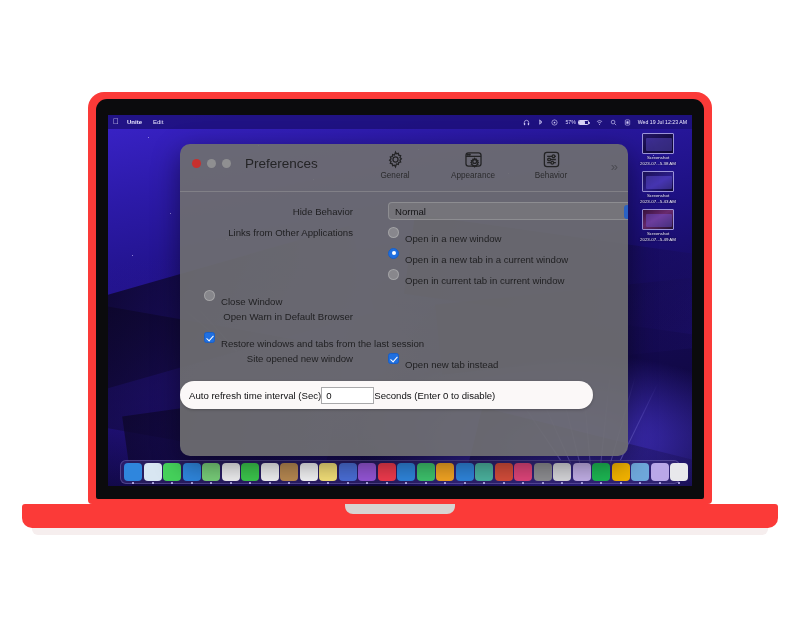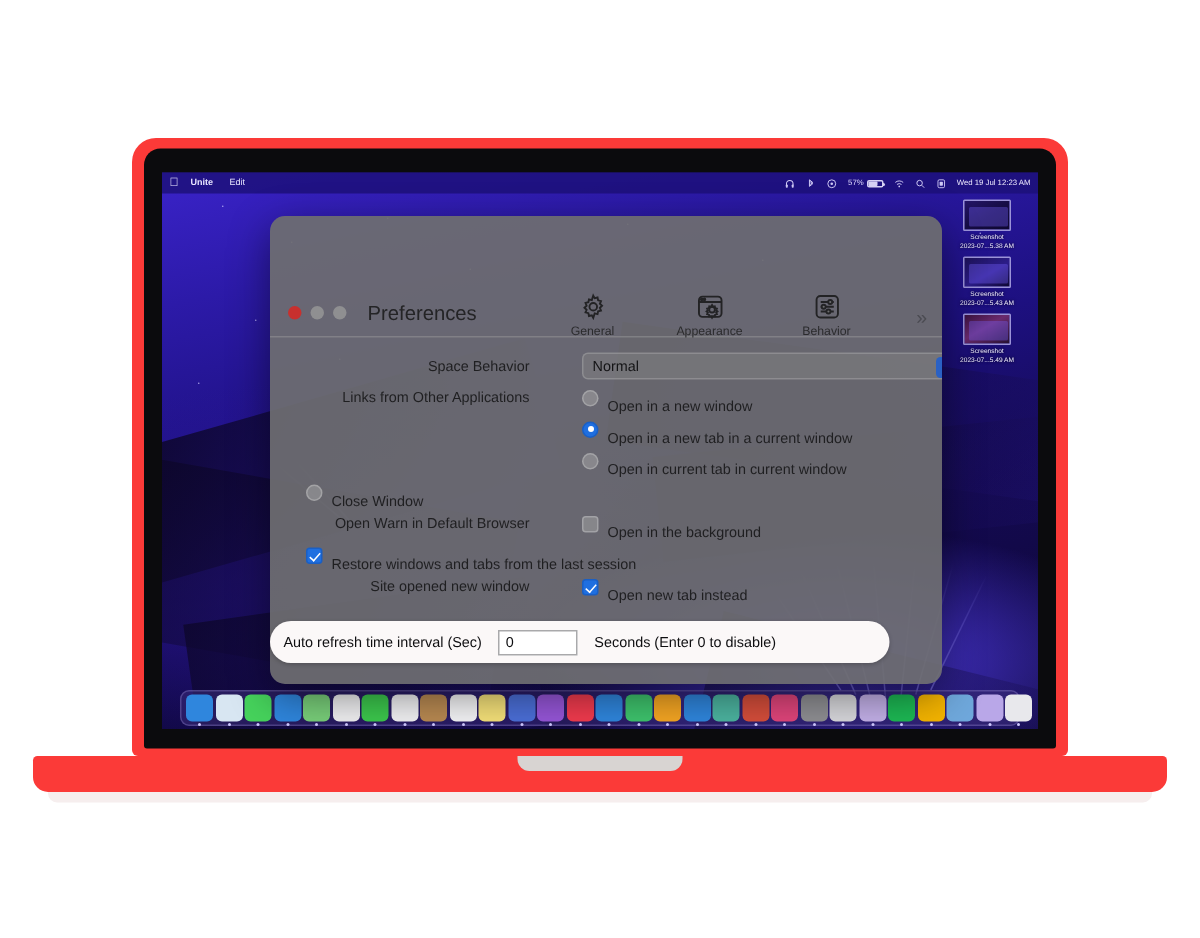--- a/index.html
+++ b/index.html
@@ -185,26 +185,25 @@
     width: 448px; height: 312px;
     background: rgba(110,110,112,.93);
     border-radius: 10px;
     box-shadow: 0 8px 28px rgba(0,0,0,.45);
     z-index: 30;
     overflow: hidden;
     color: #1c1c1e;
   }
 
   #prefs-titlebar {
-    height: 36px;
+    height: 48px;
     display: flex; align-items: flex-start;
     padding: 11px 12px 0 12px;
     border-bottom: .7px solid rgba(150,150,152,.55);
     position: relative;
-    margin-top: 45px;
   }
   .traffic { display: flex; gap: 6px; align-items: center; margin-top: 4px; }
   .tl { width: 9px; height: 9px; border-radius: 50%; }
   .tl.close { background: #c8302e; }
   .tl.min { background: #8f8f91; }
   .tl.max { background: #8f8f91; }
 
   #prefs-title {
     margin-left: 14px; margin-top: 1px;
     font-size: 13.5px;
@@ -320,21 +319,20 @@
 
   
   #auto-refresh-row {
     position: absolute;
     left: 0px; top: 189px;
     width: 413px; height: 28px;
     background: #fbf8f8;
     border-radius: 14px;
     display: flex; align-items: center;
     padding-left: 9px;
-    gap: 11px;
     box-shadow: 0 1px 3px rgba(0,0,0,.22);
   }
   #auto-refresh-label {
     font-size: 9.6px; color: #0e0e10; white-space: nowrap;
   }
   #auto-refresh-input {
     width: 53px; height: 17px;
     background: #fff;
     border: .7px solid #a9a9ab;
     font-size: 9.6px;
@@ -531,21 +529,21 @@
             <span class="tb-label">Behavior</span>
           </div>
         </div>
 
         <div id="toolbar-more">»</div>
       </div>
 
       <div id="prefs-body">
 
         <div class="row">
-          <div class="row-label">Space Behavior</div>
+          <div class="row-label">Hide Behavior</div>
           <div class="row-control">
             <div class="select-box">
               <span>Normal</span>
               <span class="select-arrow">
                 <svg viewBox="0 0 12 12">
                     <path d="M2.5 4.5L6 8l3.5-3.5" fill="none" stroke="#fff" stroke-width="1.8" stroke-linecap="round" stroke-linejoin="round"></path>
                   </svg>
               </span>
             </div>
           </div>
@@ -584,26 +582,20 @@
             <div class="radio-line">
               <span class="radio"></span>
               <span class="opt-text">Close Window</span>
             </div>
           </div>
         </div>
 
 
         <div class="row">
           <div class="row-label">Open Warn in Default Browser</div>
-          <div class="row-control">
-            <div class="check-line">
-              <span class="checkbox"></span>
-              <span class="opt-text">Open in the background</span>
-            </div>
-          </div>
         </div>
 
         <div class="row">
           <div class="row-control">
             <div class="check-line">
               <span class="checkbox on"></span>
               <span class="opt-text">Restore windows and tabs from the last session</span>
             </div>
           </div>
         </div>

